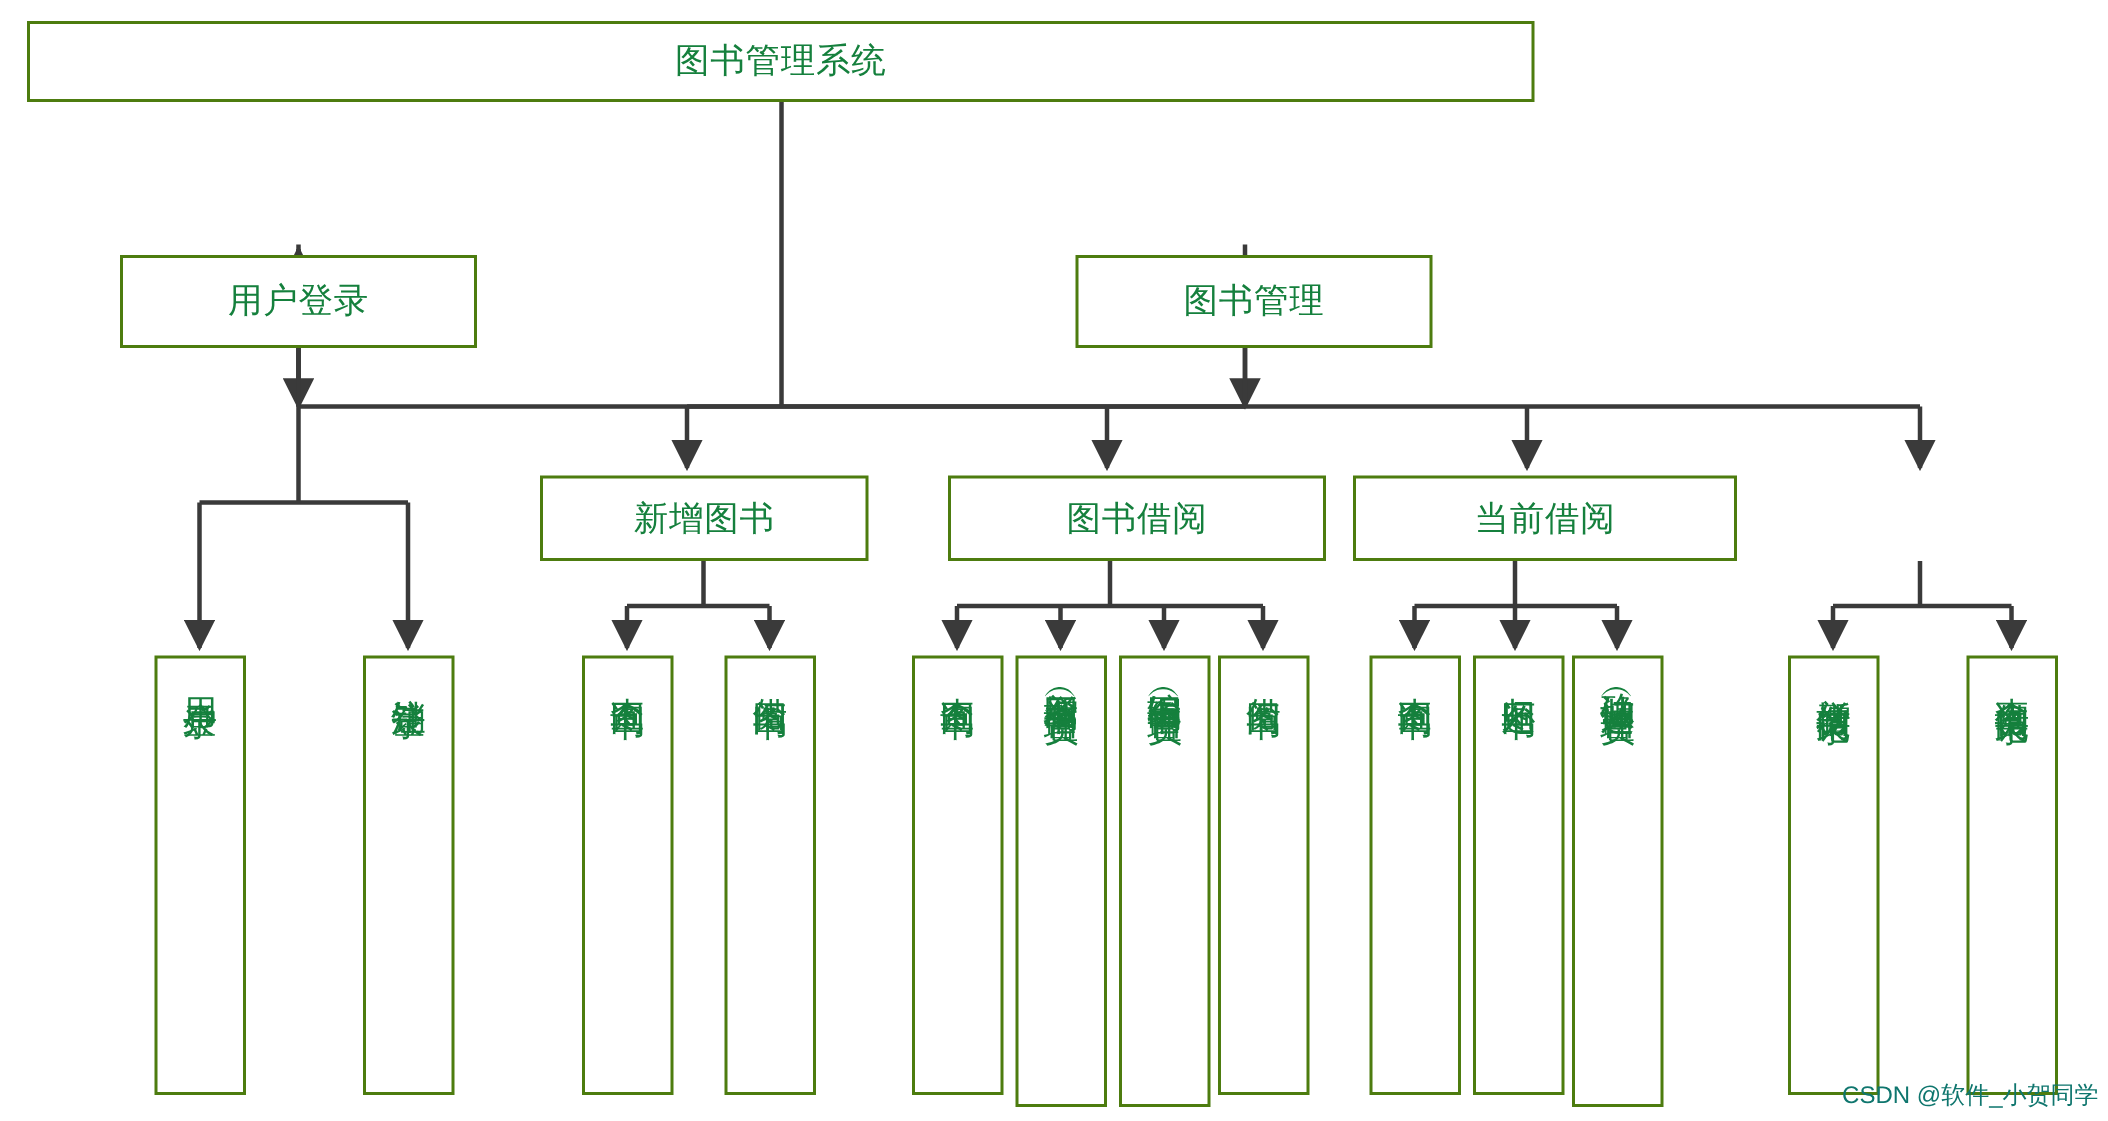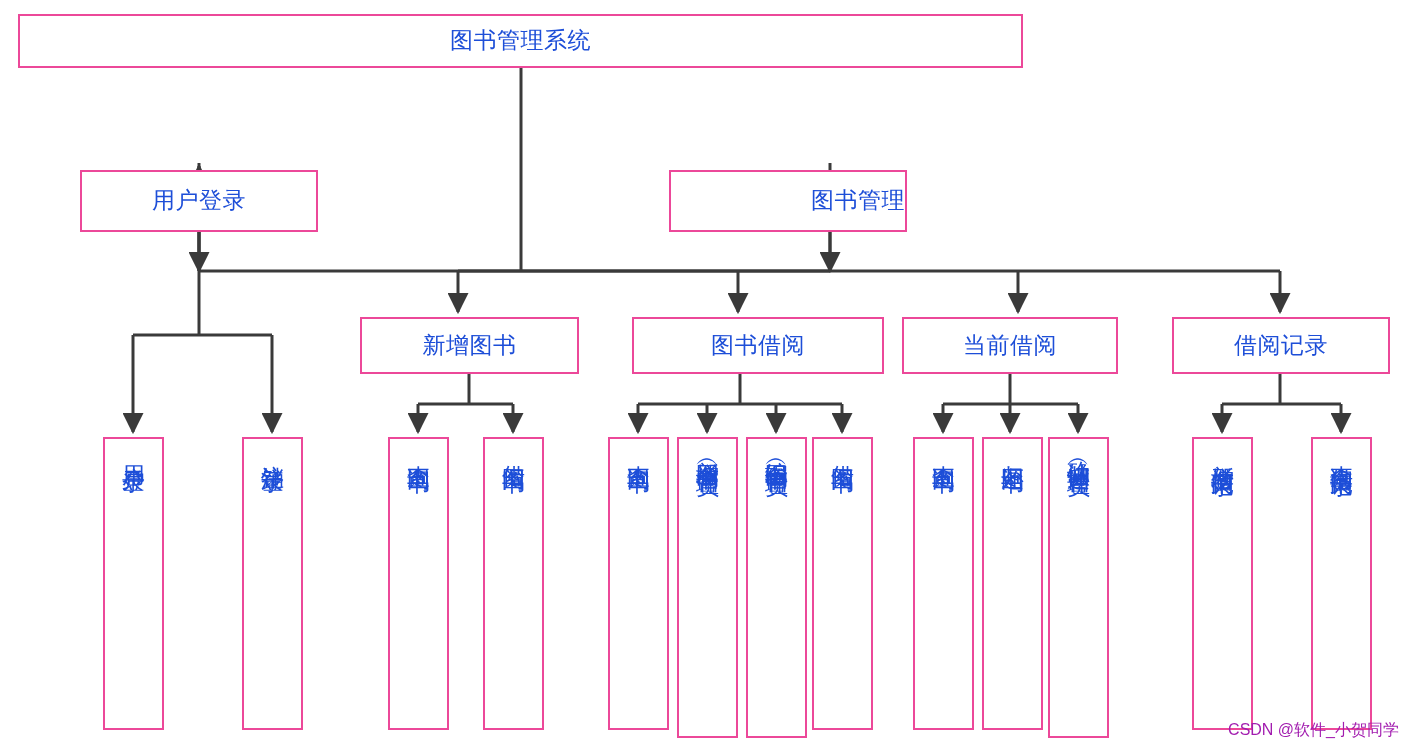--- a/index.html
+++ b/index.html
@@ -20,25 +20,25 @@
     left: 0;
     top: 0;
     width: 1405px;
     height: 747px;
     pointer-events: none;
   }
   .node {
     position: absolute;
     box-sizing: border-box;
     background: #ffffff;
-    border: 2px solid #ec4899;
+    border: 2px solid #4d7c0f;
     display: flex;
     align-items: center;
     justify-content: center;
-    color: #1d4ed8;
+    color: #15803d;
   }
   .node .lbl {
     display: block;
     text-align: center;
     line-height: 1.18;
     letter-spacing: 0.5px;
   }
   
   .node.h .lbl {
     font-size: 23px;
@@ -58,21 +58,21 @@
     letter-spacing: 2px;
   }
   .node.v.tall {
     padding-top: 4px;
   }
   .watermark {
     position: absolute;
     right: 6px;
     bottom: 6px;
     font-size: 16px;
-    color: #a21caf;
+    color: #0f766e;
     white-space: nowrap;
     font-family: "Liberation Sans", "DejaVu Sans", sans-serif;
   }
 </style>
 </head>
 <body>
 
 <div id="canvas">
 
   <svg class="wires" viewBox="0 0 1405 747" xmlns="http://www.w3.org/2000/svg">
@@ -129,35 +129,32 @@
     </g>
   </svg>
 
   <div class="node h root" style="left:18px; top:14px; width:1005px; height:54px;">
     <span class="lbl">图书管理系统</span>
   </div>
 
   <div class="node h" style="left:80px; top:170px; width:238px; height:62px;">
     <span class="lbl">用户登录</span>
   </div>
-  <div class="node h" style="left:669px; top:170px; width:238px; height:62px;justify-content:flex-end;">
+  <div class="node h" style="left:717px; top:170px; width:238px; height:62px;">
     <span class="lbl">图书管理</span>
   </div>
 
   <div class="node h" style="left:360px; top:317px; width:219px; height:57px;">
     <span class="lbl">新增图书</span>
   </div>
   <div class="node h" style="left:632px; top:317px; width:252px; height:57px;">
     <span class="lbl">图书借阅</span>
   </div>
-  <div class="node h" style="left:902px; top:317px; width:216px; height:57px;">
+  <div class="node h" style="left:902px; top:317px; width:256px; height:57px;">
     <span class="lbl">当前借阅</span>
-  </div>
-  <div class="node h" style="left:1172px; top:317px; width:218px; height:57px;">
-    <span class="lbl">借阅记录</span>
   </div>
 
   <div class="node v" style="left:103px; top:437px; width:61px; height:293px;">
     <span class="lbl">用户登录</span>
   </div>
   <div class="node v" style="left:242px; top:437px; width:61px; height:293px;">
     <span class="lbl">注销登录</span>
   </div>
 
   <div class="node v" style="left:388px; top:437px; width:61px; height:293px;">

